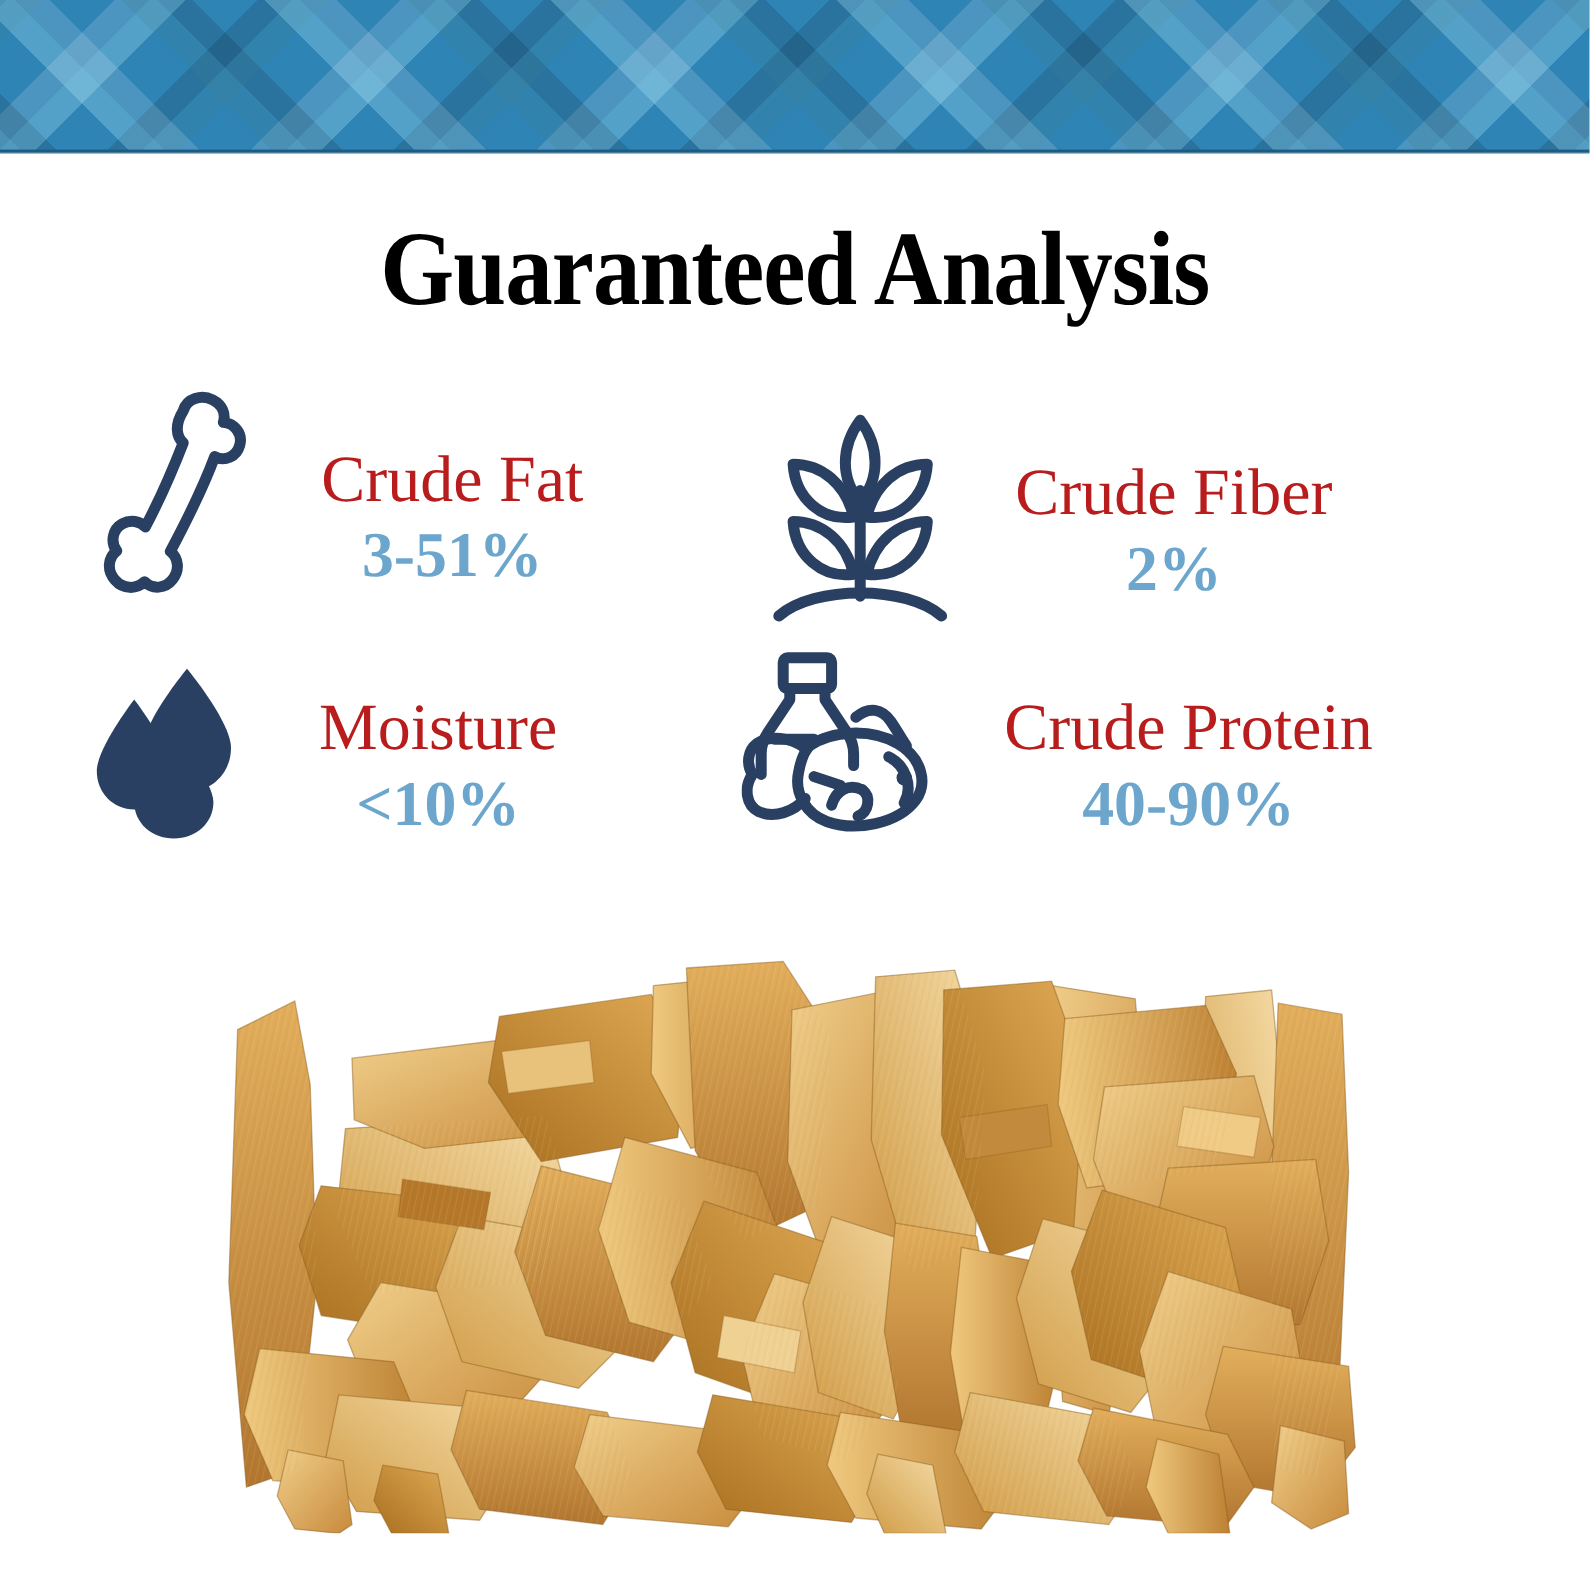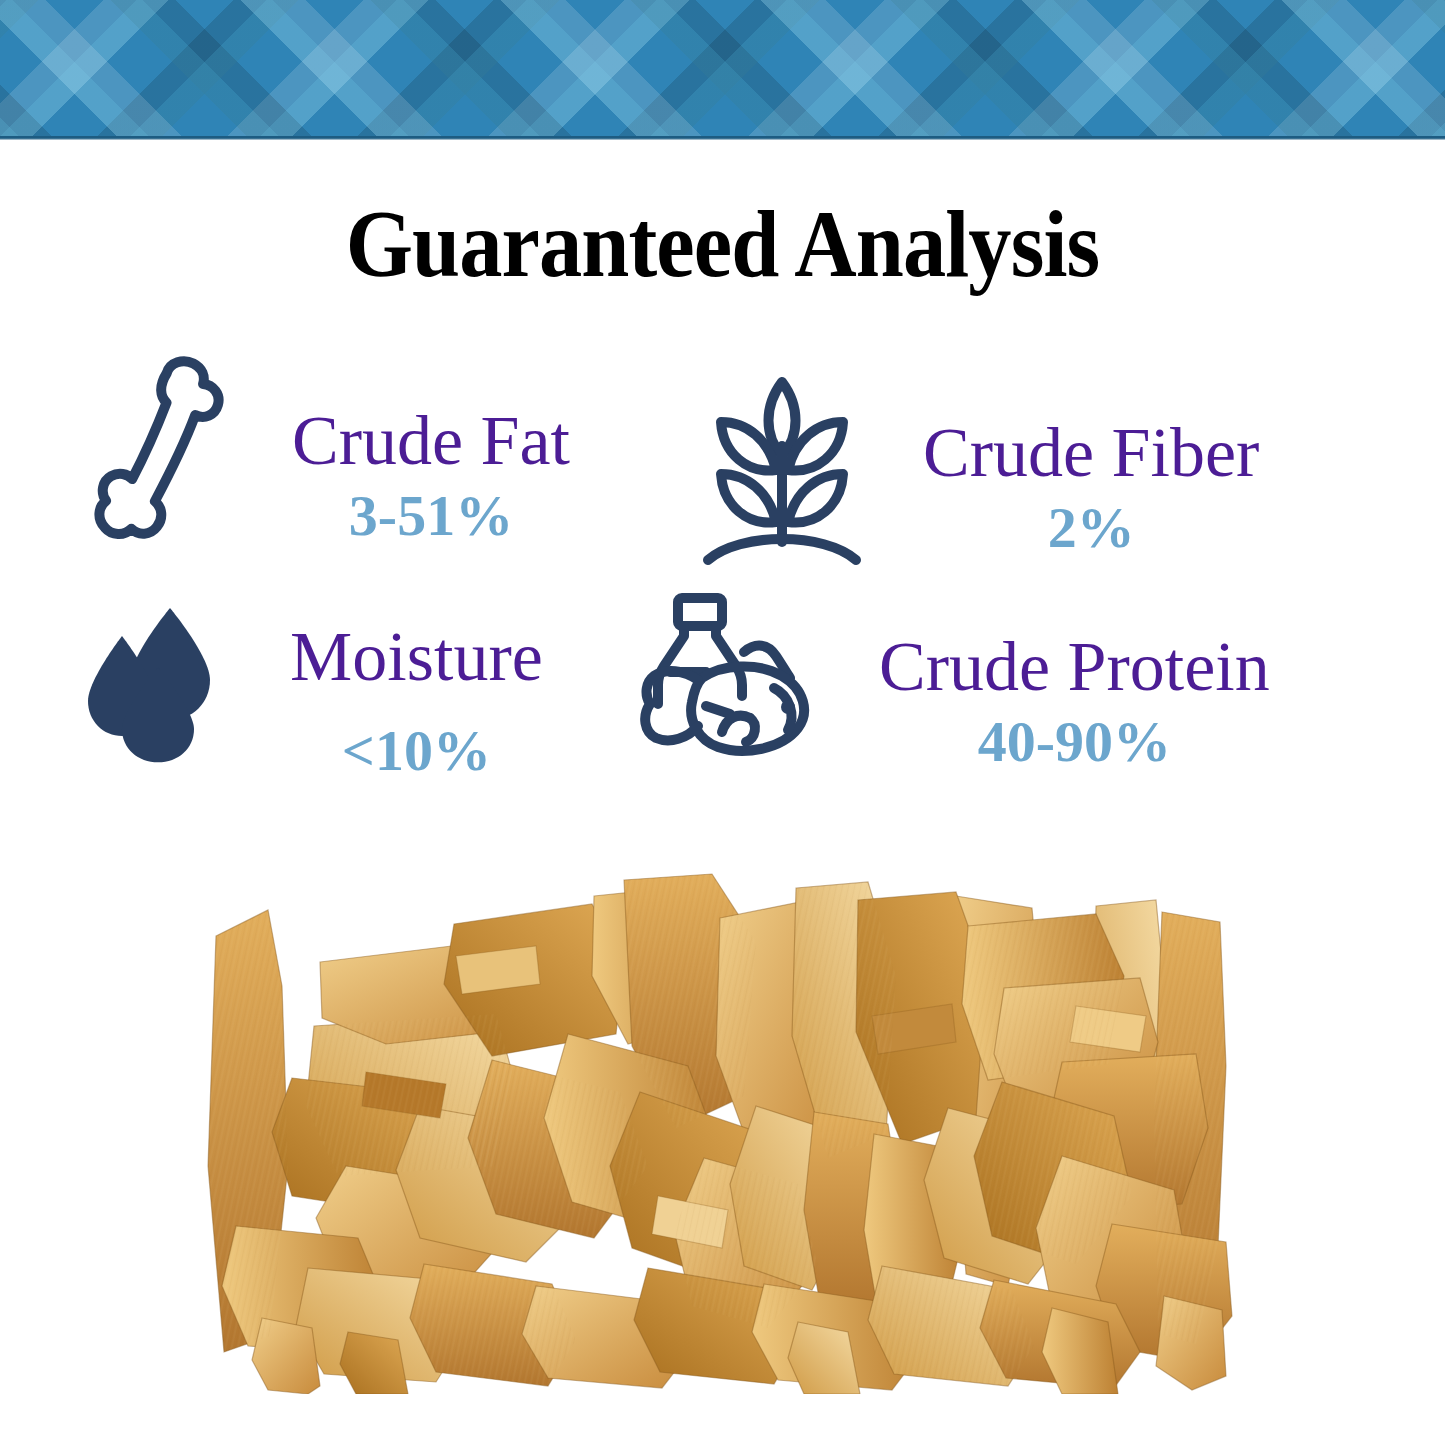--- a/index.html
+++ b/index.html
@@ -75,46 +75,46 @@
     align-items:flex-start;
   }
   .stat-icon{
     flex:0 0 auto;
     display:block;
   }
   .stat-text{
     display:flex;flex-direction:column;align-items:center;
   }
   .stat-label{
-    font-size:70px;
-    color:#4c1d95;
+    font-size:60px;
+    color:#b91c1c;
     font-family:"Liberation Serif", serif;
     line-height:1.05;
     white-space:nowrap;
     text-align:right;
   }
   .stat-value{
     font-size:58px;
     font-weight:bold;
     color:#6CA6CD;
     font-family:"Liberation Serif", serif;
     line-height:1.1;
     margin-top:6px;
     white-space:nowrap;
   }
 
   
   #stat-crude-fat     { left:22px;  top:0px;   }
   #stat-crude-fiber   { left:640px; top:12px;   }
   #stat-moisture      { left:22px;  top:248px; }
-  #stat-crude-protein { left:580px; top:240px; }
+  #stat-crude-protein { left:614px; top:240px; }
 
   #stat-crude-fat .stat-text     { margin-left:60px; margin-top:52px; }
   #stat-crude-fiber .stat-text   { margin-left:58px; margin-top:52px; }
-  #stat-moisture .stat-text      { margin-left:58px; margin-top:20px;gap:19px; }
+  #stat-moisture .stat-text      { margin-left:58px; margin-top:30px; }
   #stat-crude-protein .stat-text { margin-left:44px; margin-top:38px; }
 
   
   #product-photo{
     position:absolute;left:196px;top:866px;width:1052px;height:528px;
     background:#ffffff;
     overflow:hidden;
   }
   #product-photo svg{display:block;}
 </style>

